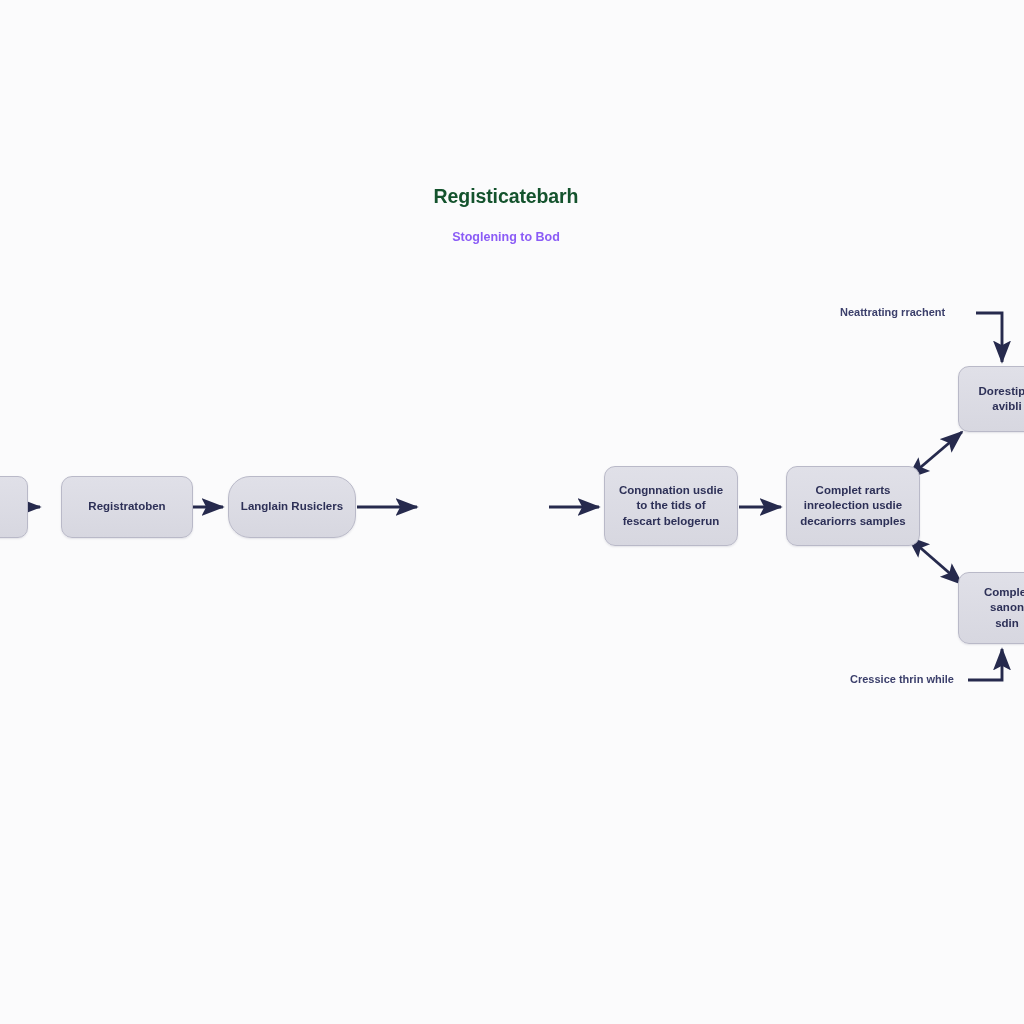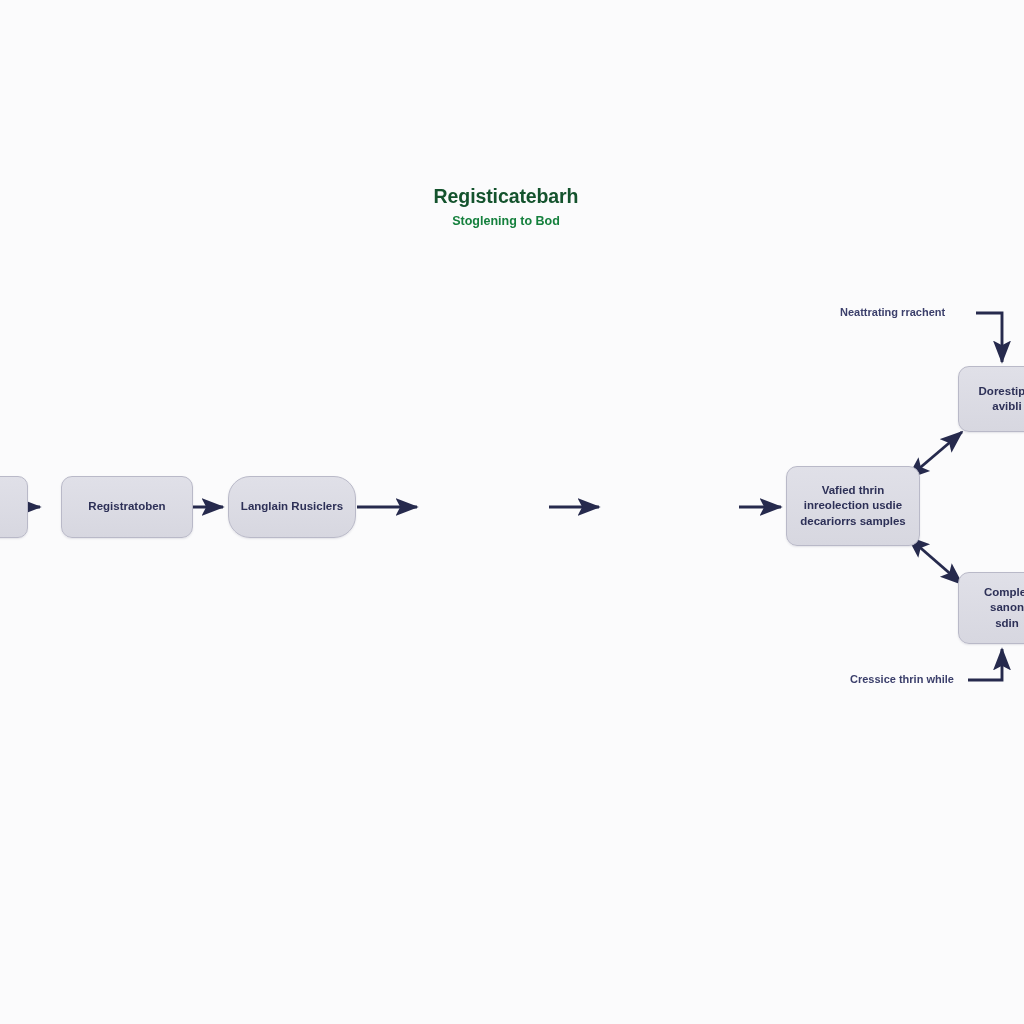--- a/index.html
+++ b/index.html
@@ -33,24 +33,24 @@
   }
   .diagram-title {
     font-size: 19.5px;
     font-weight: bold;
     color: #14532d;
     letter-spacing: -0.1px;
     line-height: 1.1;
     white-space: nowrap;
   }
   .diagram-subtitle {
-    margin-top: 8px;
+    margin-top: 24px;
     font-size: 12.5px;
     font-weight: bold;
-    color: #15803d;
+    color: #8b5cf6;
     line-height: 1.1;
     white-space: nowrap;
   }
 
   
   .node {
     position: absolute;
     box-sizing: border-box;
     background: linear-gradient(180deg, #e0e0e8 0%, #d7d7e0 100%);
     border: 1px solid #b9b9c8;
@@ -162,24 +162,31 @@
     </span>
   </div>
 
   <div class="node" id="node-2">
     <span class="node-text">
       <span>Langlain Rusiclers</span>
     </span>
   </div>
 
 
+  <div class="node" id="node-4">
+    <span class="node-text">
+      <span>Congnnation usdie</span>
+      <span>to the tids of</span>
+      <span>fescart belogerun</span>
+    </span>
+  </div>
 
   <div class="node" id="node-5">
     <span class="node-text">
-      <span>Vafied thrin</span>
+      <span>Complet rarts</span>
       <span>inreolection usdie</span>
       <span>decariorrs samples</span>
     </span>
   </div>
 
   <div class="node" id="node-top">
     <span class="node-text">
       <span>Dorestipat</span>
       <span>avibli</span>
     </span>

